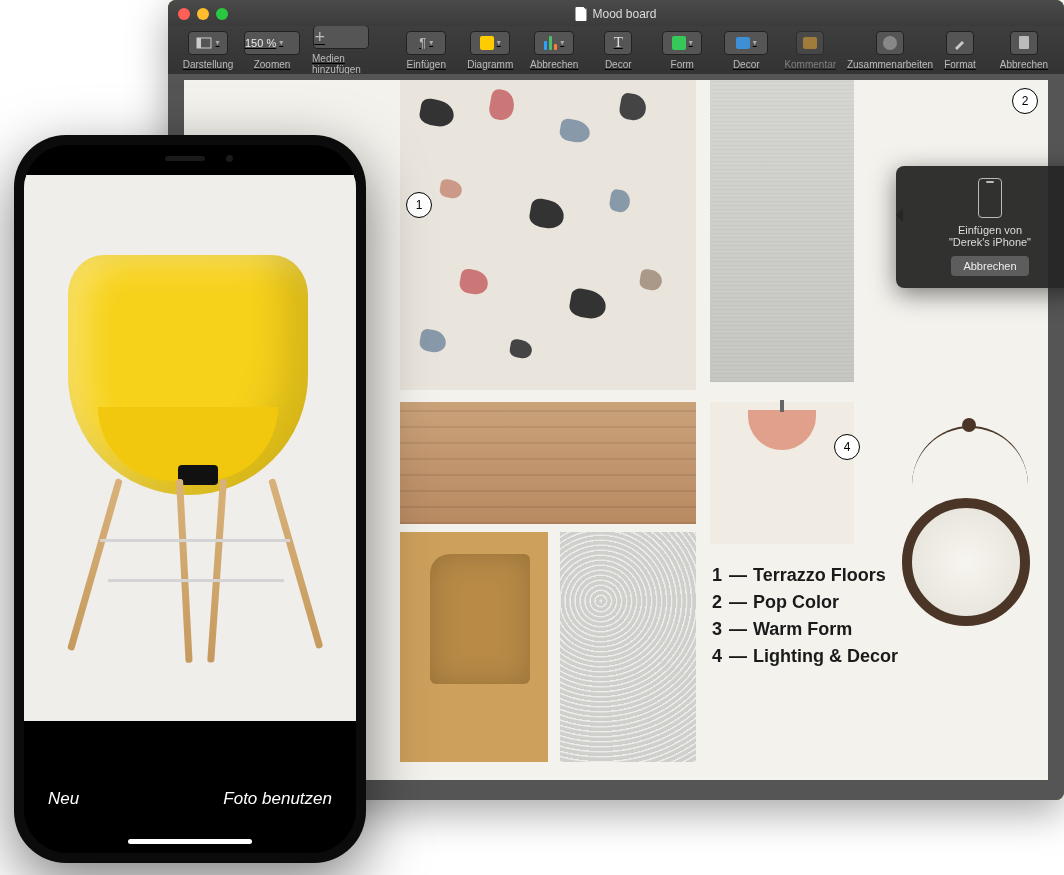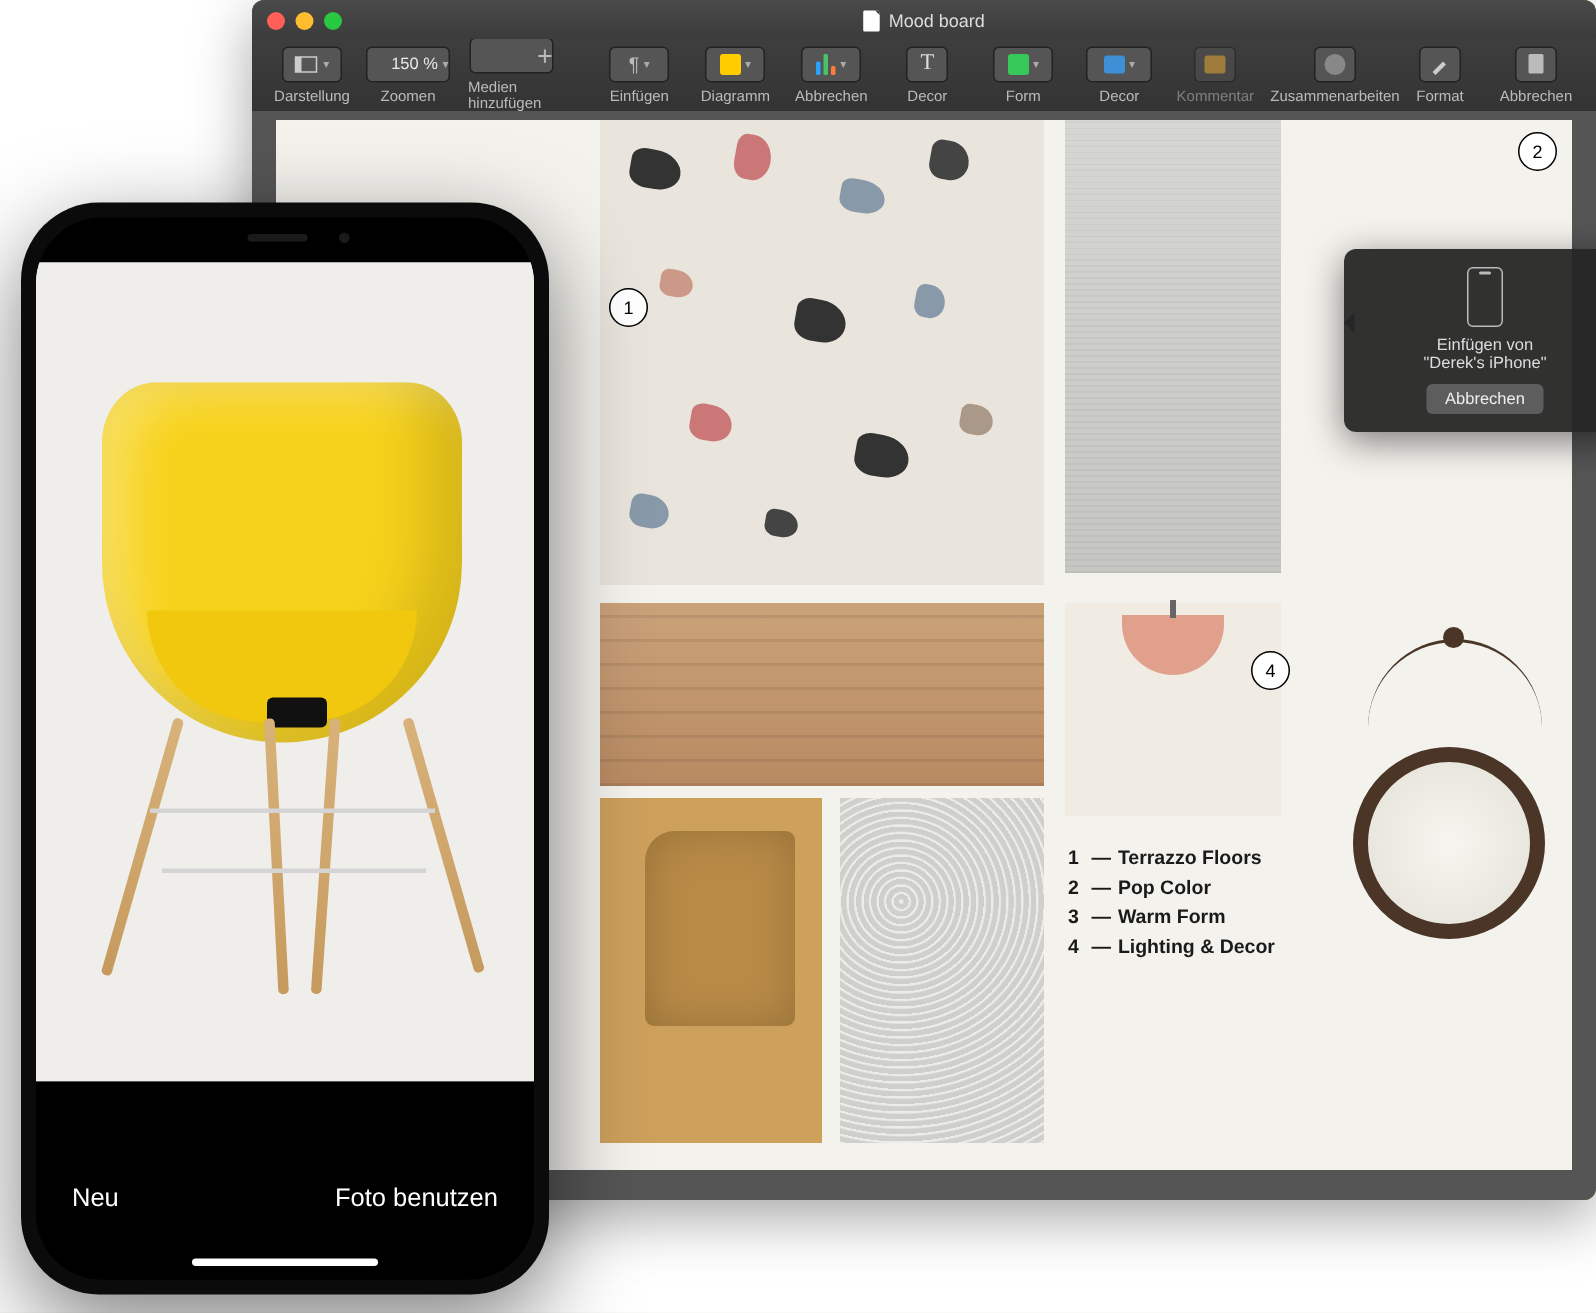--- a/index.html
+++ b/index.html
@@ -1,31 +1,31 @@
 <!DOCTYPE html>
 <html><head>
 <meta charset="utf-8">
 <style>
   html,body{margin:0;padding:0;width:1064px;height:875px;font-family:-apple-system,Helvetica,Arial,sans-serif;background:transparent;overflow:hidden;}
   
-  .mac-window{position:absolute;left:168px;top:0;width:896px;height:800px;background:#4d7c0f;border-radius:8px;box-shadow:0 12px 40px rgba(0,0,0,.35);overflow:hidden;}
+  .mac-window{position:absolute;left:168px;top:0;width:896px;height:800px;background:#4d7c0f;border-radius:8px;box-shadow:0 12px 40px rgba(0,0,0,.35);overflow:hidden;text-decoration:underline;}
   .titlebar{height:20px;display:flex;align-items:center;padding:4px 10px 2px;background:linear-gradient(#4a4a4a,#3b3b3b);position:relative;}
   .traffic{display:flex;gap:7px;}
   .dot{width:12px;height:12px;border-radius:50%;}
   .dot.red{background:#ff5f57;}
   .dot.yel{background:#febc2e;}
   .dot.grn{background:#28c840;}
   .title-text{position:absolute;left:50%;transform:translateX(-50%);color:#ddd;font-size:12px;display:flex;align-items:center;gap:6px;}
   .doc-icon{width:11px;height:14px;background:#fff;border-radius:1px;position:relative;}
   .doc-icon:after{content:'';position:absolute;right:0;top:0;border-top:3px solid #3b3b3b;border-left:3px solid transparent;}
   .toolbar{height:48px;background:linear-gradient(#3e3e3e,#333);display:flex;align-items:center;padding:0 8px;font-size:10px;color:#bbb;}
   .tbtn{display:flex;flex-direction:column;align-items:center;gap:4px;padding:0 8px;min-width:48px;}
   .tbtn.disabled{opacity:.55;}
   .ticon{width:38px;height:22px;background:#555;border-radius:4px;display:flex;align-items:center;justify-content:center;color:#ddd;font-size:12px;border:1px solid #222;}
-  .ticon.wide{width:54px;font-size:11px;font-weight:500;color:#e9e9e9;justify-content:flex-end;}
+  .ticon.wide{width:54px;font-size:11px;font-weight:500;color:#e9e9e9;justify-content:flex-start;}
   .ticon.sq{width:26px;}
   .ticon.media{width:42px;}
   .tspacer{flex:1;}
   
   .gl-table{width:14px;height:14px;background:#ffcc00;border-radius:2px;}
   .gl-chart{display:flex;align-items:flex-end;gap:2px;}
   .gl-chart i{display:block;width:3px;border-radius:1px;}
   .gl-chart i:nth-child(1){height:9px;background:#2aa3ff;}
   .gl-chart i:nth-child(2){height:14px;background:#4ac26b;}
   .gl-chart i:nth-child(3){height:6px;background:#ff7d3a;}
@@ -62,32 +62,32 @@
   .mirror .hook{position:absolute;left:96px;top:16px;width:14px;height:14px;border-radius:50%;background:#4a3526;}
   .mirror .strap{position:absolute;left:46px;top:24px;width:116px;height:116px;border:2px solid #4a3526;border-radius:50%;border-bottom:none;border-left:none;border-right:none;}
   
   .mood-title{position:absolute;left:276px;top:198px;font-size:120px;line-height:.93;font-weight:800;color:#0a0a0a;letter-spacing:-4px;}
   
   .callout{position:absolute;width:24px;height:24px;border-radius:50%;border:1.5px solid #000;background:#fff;display:flex;align-items:center;justify-content:center;font-size:12px;font-weight:400;}
   .co1{left:222px;top:112px;}
   .co2{left:828px;top:8px;}
   .co4{left:650px;top:354px;}
   
-  .legend{position:absolute;left:528px;top:482px;font-size:13px;font-weight:600;color:#1a1a1a;line-height:1.5;}
+  .legend{position:absolute;left:528px;top:482px;font-size:18px;font-weight:600;color:#1a1a1a;line-height:1.5;}
   .legend div span.num{display:inline-block;width:12px;}
   .legend div span.dash{letter-spacing:1px;}
   
   .popover{position:absolute;left:728px;top:92px;width:164px;background:rgba(38,38,38,.95);border-radius:8px;box-shadow:0 6px 24px rgba(0,0,0,.5);color:#ddd;font-size:11px;padding:12px;text-align:center;}
   .popover:before{content:'';position:absolute;left:-7px;top:42px;border:7px solid transparent;border-right-color:rgba(38,38,38,.95);}
   .phone-outline{width:22px;height:38px;border:1.5px solid #bbb;border-radius:4px;margin:0 auto 6px;position:relative;}
   .phone-outline:after{content:'';position:absolute;left:7px;top:2px;width:8px;height:2px;background:#bbb;border-radius:1px;}
   .popover .msg{margin-bottom:8px;white-space:pre-line;}
   .popover button{background:#5d5d5d;border:none;border-radius:4px;padding:4px 12px;font-size:11px;color:#eee;}
   
-  .iphone{position:absolute;left:14px;top:135px;width:352px;height:728px;background:#0b0b0b;border-radius:52px;box-shadow:0 20px 60px rgba(0,0,0,.5);padding:10px;box-sizing:border-box;}
+  .iphone{position:absolute;left:14px;top:135px;width:352px;height:728px;background:#0b0b0b;border-radius:52px;box-shadow:0 20px 60px rgba(0,0,0,.5);padding:10px;box-sizing:border-box;font-style:italic;}
   .iphone .bezel{width:100%;height:100%;background:#000;border-radius:44px;position:relative;overflow:hidden;}
   .notch{position:absolute;top:0;left:50%;transform:translateX(-50%);width:166px;height:28px;background:#000;border-radius:0 0 18px 18px;z-index:5;}
   .notch:after{content:'';position:absolute;right:40px;top:10px;width:7px;height:7px;background:#1a1a1a;border-radius:50%;}
   .notch:before{content:'';position:absolute;left:58px;top:11px;width:40px;height:5px;background:#1a1a1a;border-radius:3px;}
   .photo{position:absolute;left:0;right:0;top:30px;bottom:132px;background:#efeeea;}
   
   .photo:before{content:'';position:absolute;inset:0;background:
     linear-gradient(#efeeea,#efeeea),
     repeating-linear-gradient(0deg,rgba(0,0,0,.05) 0,rgba(0,0,0,.05) 2px,transparent 2px,transparent 60px),
     repeating-linear-gradient(90deg,rgba(0,0,0,.05) 0,rgba(0,0,0,.05) 2px,transparent 2px,transparent 110px);}

